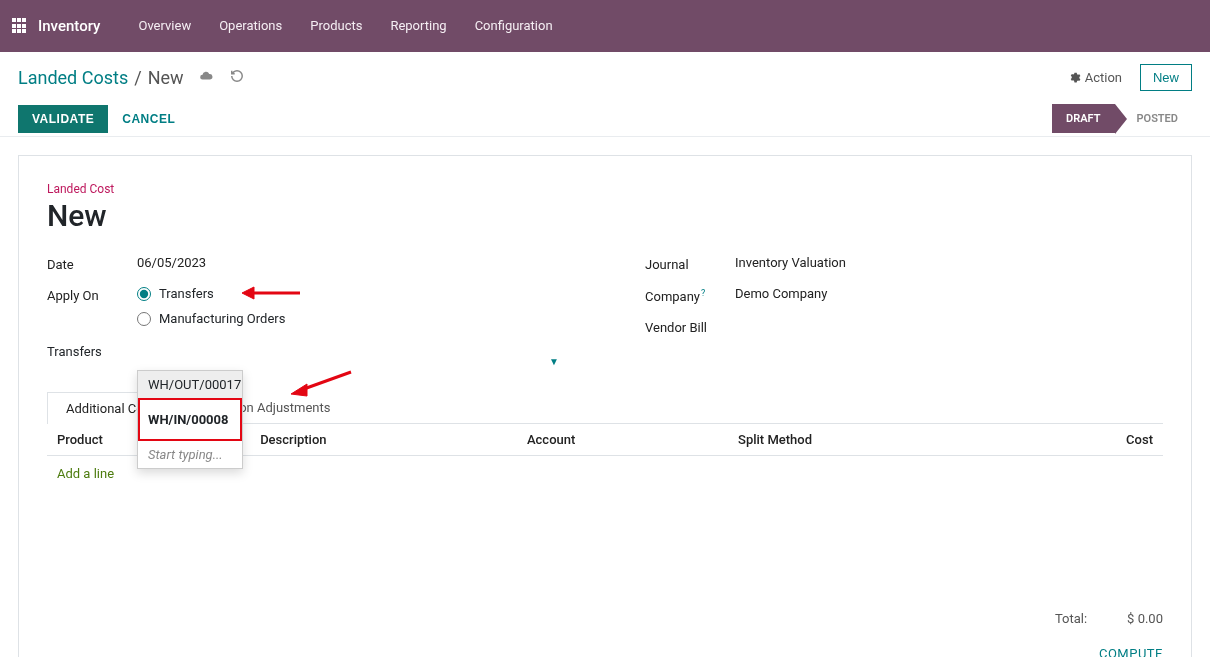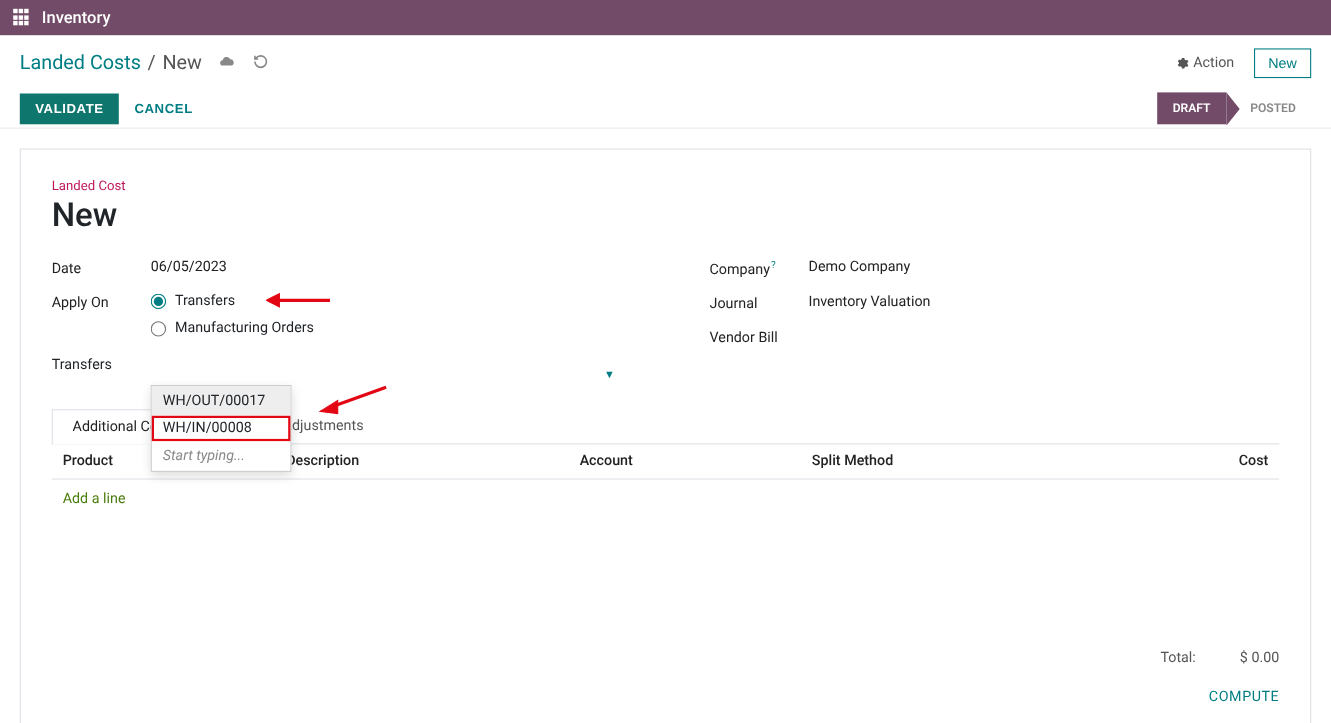--- a/index.html
+++ b/index.html
@@ -1,17 +1,17 @@
 <!DOCTYPE html>
 <html><head>
 <meta charset="utf-8">
 <style>
   * { box-sizing: border-box; margin: 0; padding: 0; }
   body { font-family: -apple-system, BlinkMacSystemFont, "Segoe UI", Roboto, Helvetica, Arial, sans-serif; font-size: 13px; color: #212529; background: #fff; }
-  .topbar { background: #714B67; color: #fff; display: flex; align-items: center; height: 32px; padding: 0 8px; }
+  .topbar { background: #714B67; color: #fff; display: flex; align-items: center; height: 52px; padding: 0 8px; }
   .apps-icon { width: 16px; height: 16px; margin: 0 10px 0 4px; display: flex; flex-wrap: wrap; gap: 1px; }
   .apps-icon span { width: 4px; height: 4px; background: #fff; }
   .app-name { font-size: 15px; font-weight: 500; margin-right: 24px; }
   .top-menu { display: flex; gap: 0; }
   .top-menu-item { padding: 0 14px; font-size: 13px; line-height: 36px; color: #f5eef3; cursor: pointer; }
 
   .breadcrumb-bar { display: flex; align-items: center; padding: 12px 18px 10px; }
   .breadcrumb { font-size: 18px; color: #017e84; display: flex; align-items: center; gap: 6px; }
   .breadcrumb .sep { color: #555; }
   .breadcrumb .current { color: #555; }
@@ -42,24 +42,24 @@
   .radio-opt { display: flex; align-items: center; gap: 8px; }
   input[type=radio] { accent-color: #017e84; width: 14px; height: 14px; }
   .link-val { color: #017e84; }
   .label .help { color: #017e84; font-size: 9px; vertical-align: super; margin-left: 1px; }
 
   .transfers-row { display: flex; align-items: center; margin-top: 18px; position: relative; }
   .transfers-row .label { width: 90px; }
   .transfers-input { flex: 1; max-width: 500px; position: relative; }
   .caret-down { color: #017e84; font-size: 10px; position: absolute; right: 6px; top: 4px; }
 
-  .dropdown { position: absolute; top: 18px; left: 0; width: 128px; background: #fff; border: 1px solid #ccc; box-shadow: 0 4px 10px rgba(0,0,0,0.15); z-index: 10; }
+  .dropdown { position: absolute; top: 18px; left: 0; width: 106px; background: #fff; border: 1px solid #ccc; box-shadow: 0 4px 10px rgba(0,0,0,0.15); z-index: 10; }
   .dropdown-item { padding: 6px 10px; font-size: 13px; cursor: pointer; }
   .dropdown-item.hover { background: #eee; }
-  .dropdown-item.highlighted { border: 2px solid #e30613; padding: 2px 8px; }
+  .dropdown-item.highlighted { border: 2px solid #e30613; padding: 12px 8px; font-weight: bold; }
   .dropdown-start { padding: 6px 10px; font-style: italic; color: #888; font-size: 13px; }
 
   .tabs { margin-top: 32px; border-bottom: 1px solid #dee2e6; display: flex; }
   .tab { padding: 8px 18px; font-size: 13px; color: #555; cursor: pointer; border: 1px solid transparent; border-bottom: none; }
   .tab.active { border-color: #dee2e6; background: #fff; position: relative; top: 1px; color: #222; }
 
   table.lines { width: 100%; border-collapse: collapse; font-size: 13px; }
   table.lines th { text-align: left; font-weight: 500; padding: 8px 10px; border-bottom: 1px solid #dee2e6; color: #222; }
   table.lines th.right { text-align: right; }
   .add-line td { padding: 10px; }
@@ -81,20 +81,27 @@
       <span></span>
       <span></span>
       <span></span>
       <span></span>
       <span></span>
       <span></span>
       <span></span>
       <span></span>
   </div>
   <div class="app-name">Inventory</div>
+  <div class="top-menu">
+    <div class="top-menu-item">Overview</div>
+    <div class="top-menu-item">Operations</div>
+    <div class="top-menu-item">Products</div>
+    <div class="top-menu-item">Reporting</div>
+    <div class="top-menu-item">Configuration</div>
+  </div>
 </div>
 
 <div class="breadcrumb-bar">
   <div class="breadcrumb">
     <span>Landed Costs</span>
     <span class="sep">/</span>
     <span class="current">New</span>
   </div>
   <div class="breadcrumb-icons">
     <span>
@@ -174,26 +181,26 @@
           <svg width="70" height="30">
               <line x1="66" y1="4" x2="16" y2="22" stroke-width="3"></line>
               <polygon points="6,26 22,16 22,28"></polygon>
             </svg>
         </div>
       </div>
     </div>
 
     <div class="form-col">
       <div class="form-row">
+        <div class="label">Journal</div>
+        <div class="value">Inventory Valuation</div>
+      </div>
+      <div class="form-row">
         <div class="label"><span>Company</span><span class="help">?</span></div>
         <div class="value link-val">Demo Company</div>
-      </div>
-      <div class="form-row">
-        <div class="label">Journal</div>
-        <div class="value">Inventory Valuation</div>
       </div>
       <div class="form-row">
         <div class="label">Vendor Bill</div>
         <div class="value"></div>
       </div>
     </div>
   </div>
 
   <div class="tabs">
     <div class="tab active">Additional Costs</div>

